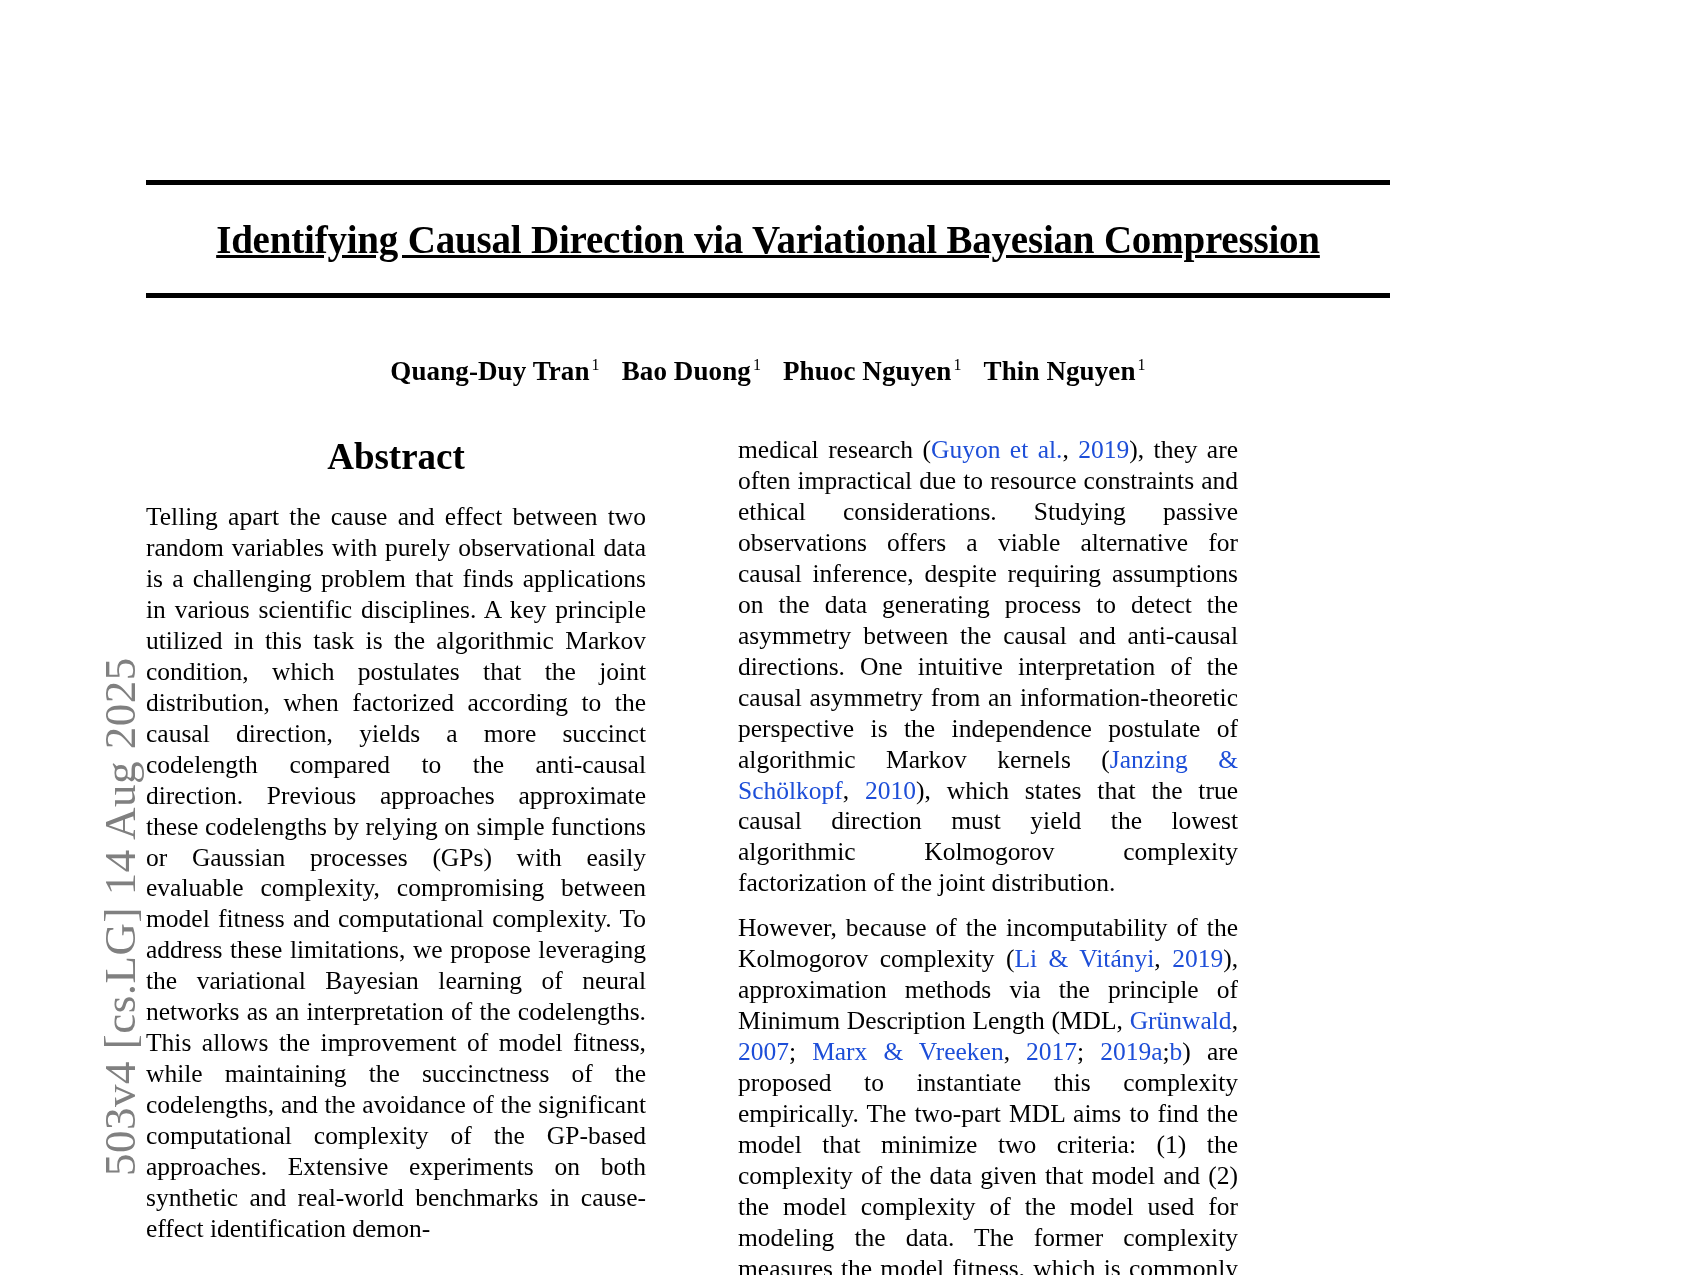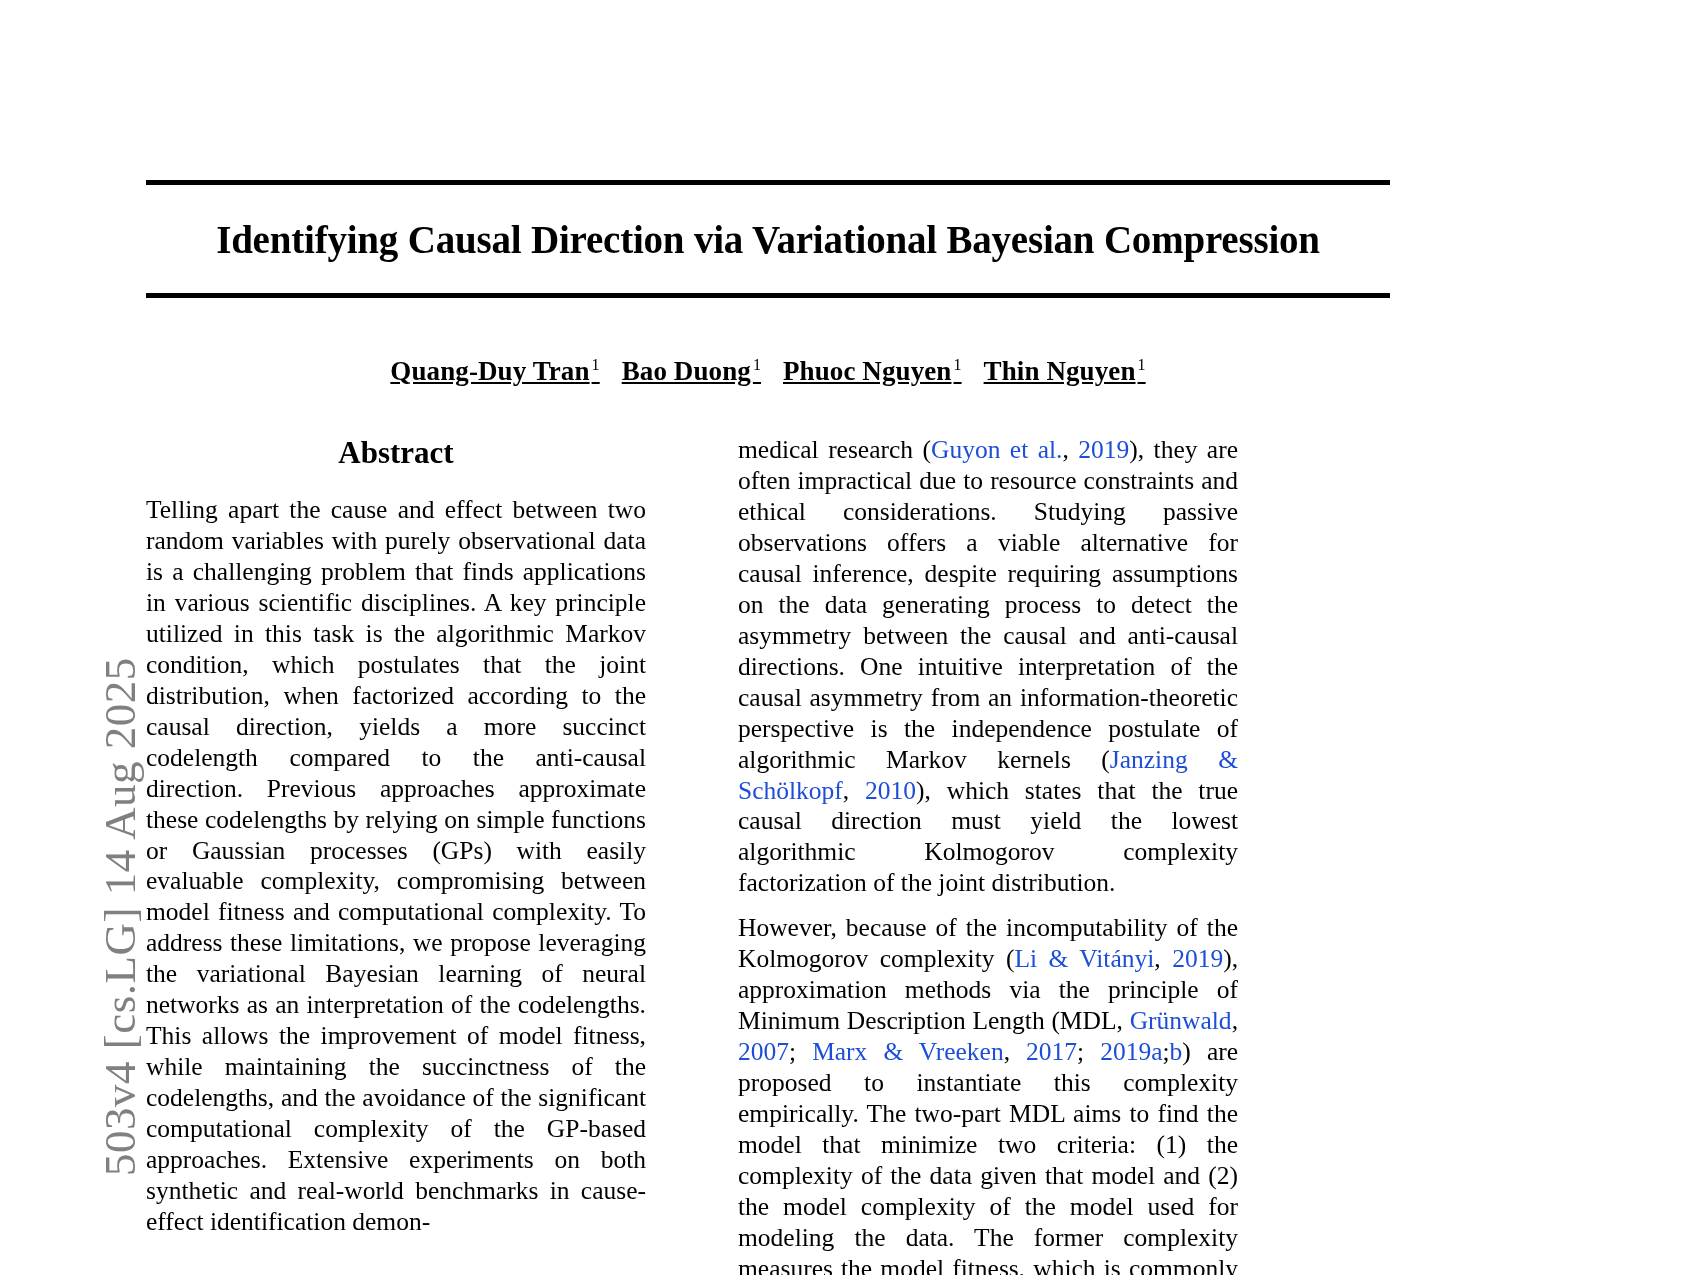--- a/index.html
+++ b/index.html
@@ -59,51 +59,51 @@
   #rule-bottom { margin-top: 0px; }
 
   #title {
     font-size: 39px;
     font-weight: bold;
     text-align: center;
     line-height: 1.15;
     margin: 0;
     padding: 33px 0 30px 0;
     letter-spacing: -0.2px;
+    text-decoration: underline;
   }
 
   #authors {
     text-align: center;
     font-size: 27px;
     font-weight: bold;
     padding-top: 58px;
     letter-spacing: 0.1px;
   }
   #authors .author {
     white-space: nowrap;
     margin: 0 11px;
-    text-decoration: underline;
   }
   #authors sup {
     font-size: 16px;
     font-weight: normal;
     vertical-align: super;
     margin-left: 2px;
   }
 
   
   #columns {
     display: flex;
     padding-top: 48px;
     gap: 92px;
   }
   .col { width: 500px; }
 
   #abstract-heading {
-    font-size: 31px;
+    font-size: 37px;
     font-weight: bold;
     text-align: center;
     margin: 0 0 24px 0;
   }
 
   .body-text {
     font-size: 25.5px;
     line-height: 1.215;
     text-align: justify;
     text-justify: inter-word;

